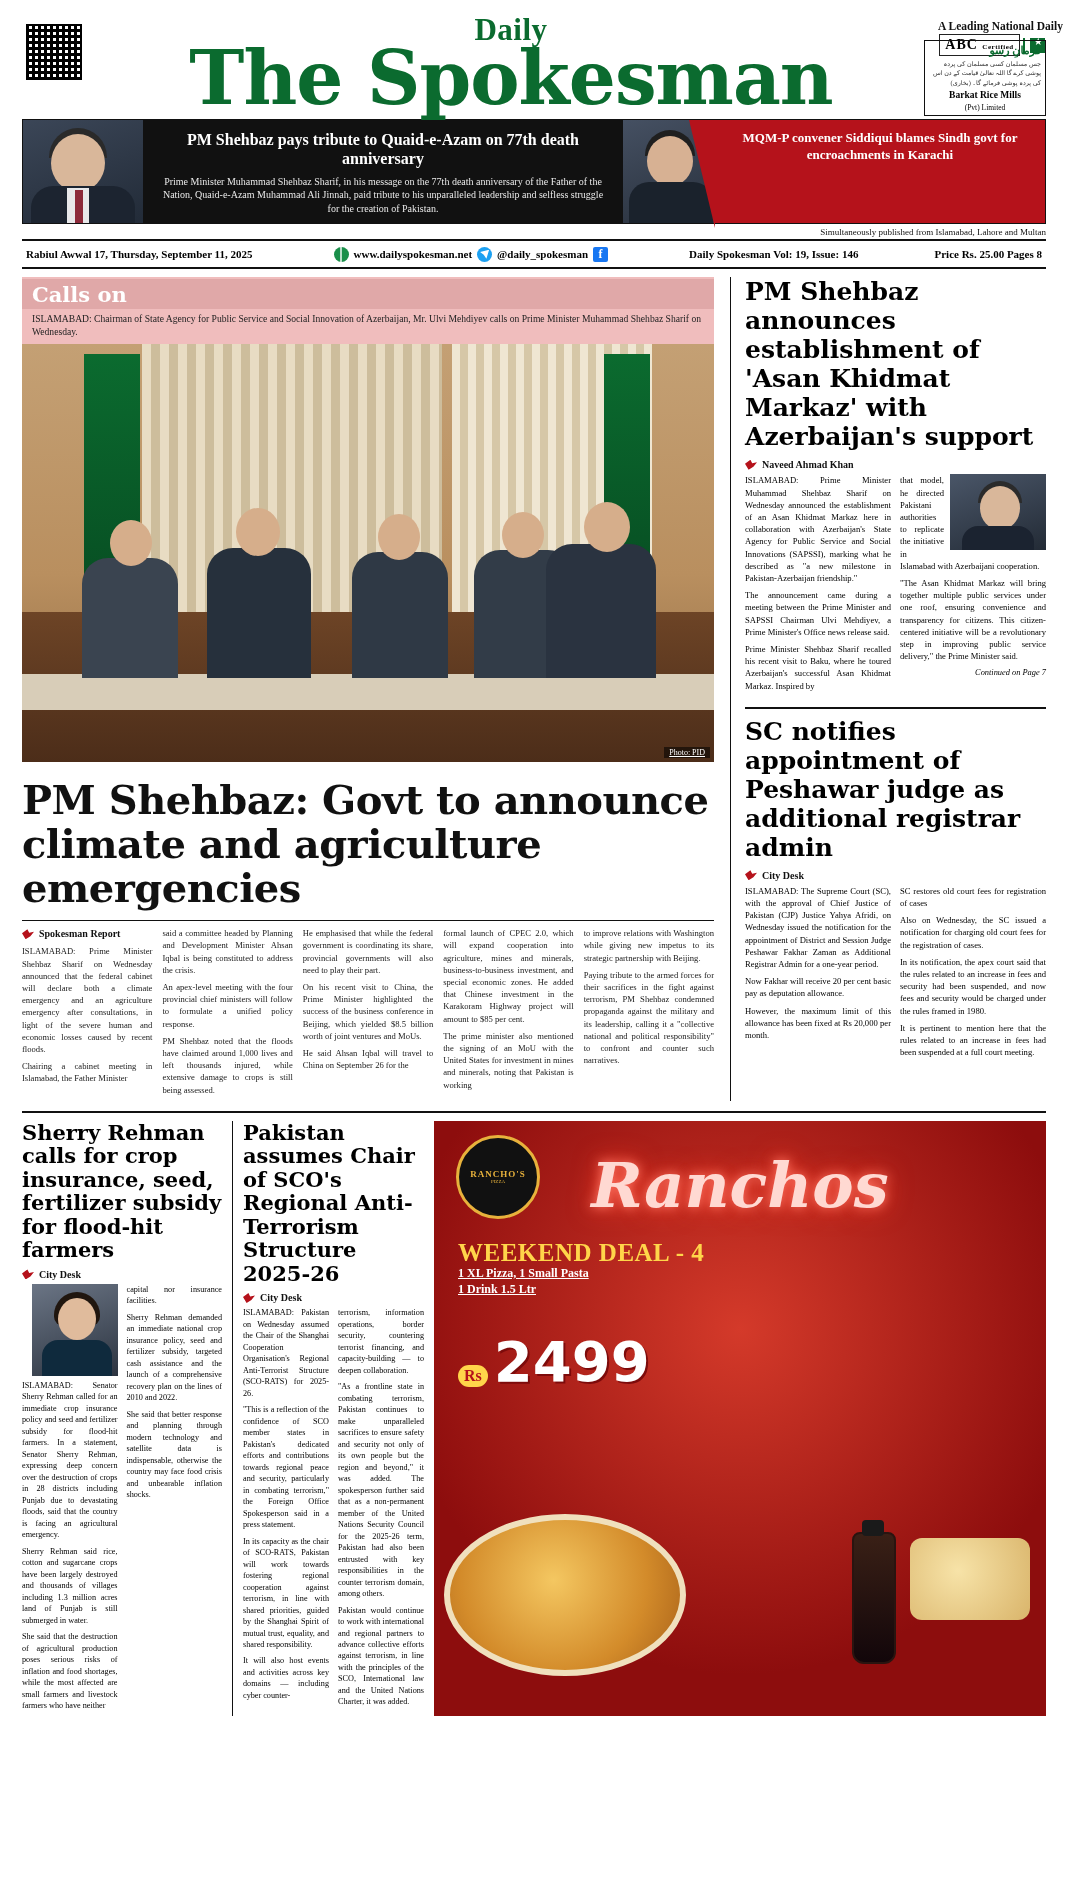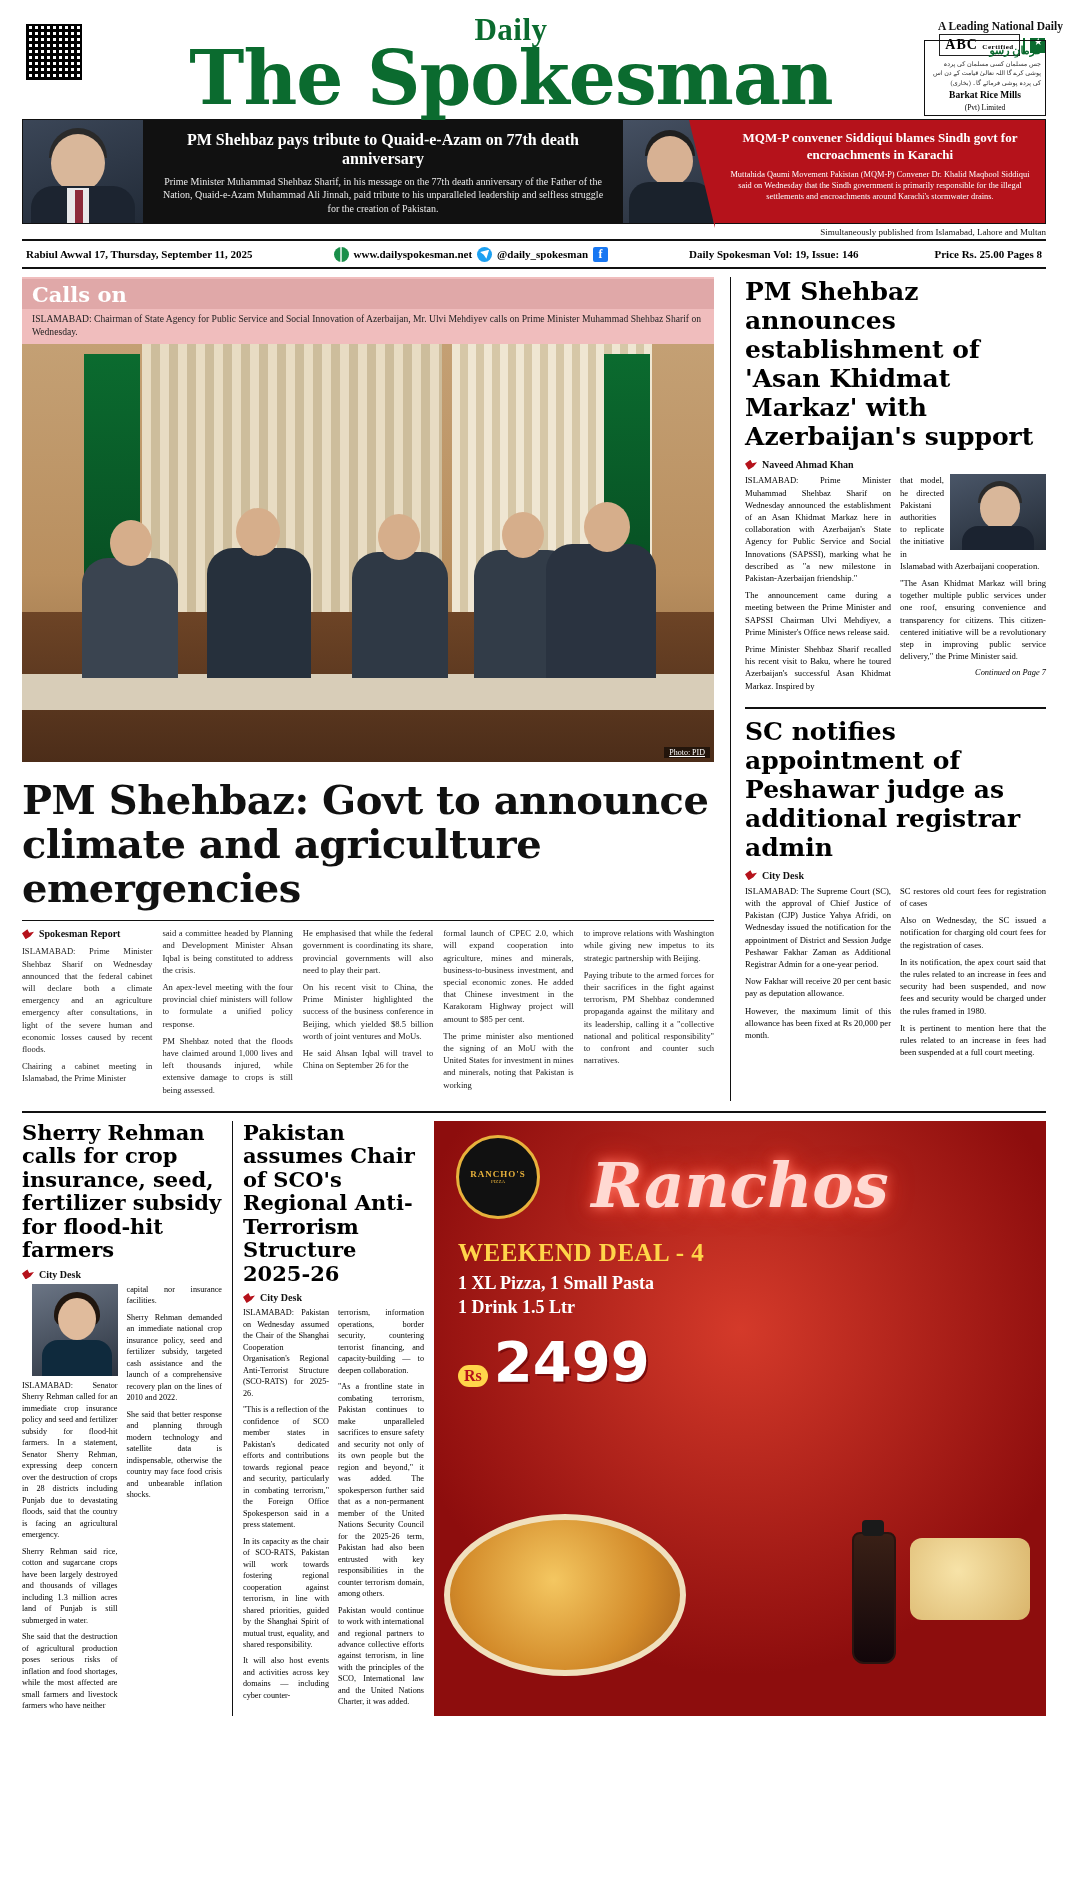--- a/index.html
+++ b/index.html
@@ -122,21 +122,21 @@
   .b-photo .hair{position:absolute;left:22px;top:8px;width:46px;height:34px;border-radius:24px 24px 10px 10px;background:#20160f;}
   .b-photo .body{position:absolute;left:10px;top:56px;width:70px;height:40px;background:#0f2a3d;border-radius:16px 16px 0 0;}
 
   
   .ad{flex:1;background:radial-gradient(circle at 50% 35%,#d43a2a,#8d0d0d 70%);position:relative;overflow:hidden;color:#fff;}
   .ad-logo{position:absolute;left:22px;top:14px;width:78px;height:78px;border-radius:50%;background:#111;border:3px solid #e8b23c;display:flex;align-items:center;justify-content:center;flex-direction:column;}
   .ad-logo .lg-txt{font-size:9px;font-weight:bold;color:#e8b23c;letter-spacing:1px;}
   .ad-logo .lg-sub{font-size:5px;color:#e8b23c;}
   .ad-brand{position:absolute;left:0;right:0;top:28px;text-align:center;font-family:"DejaVu Serif",serif;font-style:italic;font-weight:bold;font-size:62px;color:#ffd9d2;text-shadow:0 0 12px #ff7a6a,0 0 26px #ff3b22;}
   .ad-deal{position:absolute;left:24px;top:118px;font-size:25px;font-weight:bold;color:#ffd54a;letter-spacing:.5px;}
-  .ad-items{position:absolute;left:24px;top:150px;font-size:18px;font-weight:bold;line-height:1.35;}
+  .ad-items{position:absolute;left:24px;top:144px;font-size:12px;font-weight:bold;line-height:1.35;text-decoration:underline;}
   .ad-price{position:absolute;left:24px;top:216px;display:flex;align-items:flex-end;}
   .ad-rs{background:#ffd54a;color:#b5121b;font-size:16px;font-weight:bold;padding:2px 6px;margin-right:6px;border-radius:11px;}
   .ad-num{font-family:"DejaVu Sans",sans-serif;font-weight:bold;font-size:56px;line-height:.9;color:#fff;text-shadow:2px 2px 0 #7d0b0b;}
   .ad-food{position:absolute;left:10px;bottom:40px;width:230px;height:150px;border-radius:50%;background:radial-gradient(circle at 45% 40%,#f4c761,#d38b2a 60%,#a65f18);border:6px solid #f0e0bd;}
   .ad-food2{position:absolute;right:16px;bottom:96px;width:120px;height:82px;border-radius:12px;background:radial-gradient(circle at 40% 40%,#f7e3a8,#d9b46a);}
   .ad-bottle{position:absolute;right:150px;bottom:52px;width:40px;height:128px;border-radius:8px 8px 12px 12px;background:linear-gradient(#3a2016,#12060a);border:2px solid #2a1410;}
   .ad-bottle:after{content:"";position:absolute;left:8px;top:-14px;width:22px;height:16px;background:#1a1a1a;border-radius:4px;}
   .ad-bar{position:absolute;left:0;right:0;bottom:0;height:26px;background:#111;display:flex;align-items:center;padding:0 10px;box-sizing:border-box;font-size:10px;font-weight:bold;}
   .ad-bar .lbl{background:#ffd54a;color:#111;padding:2px 6px;border-radius:2px;margin-right:8px;font-size:8px;}
   .ad-bar .ph{color:#fff;font-size:9.5px;}
@@ -183,21 +183,20 @@
       <h2>PM Shehbaz pays tribute to Quaid-e-Azam on 77th death anniversary</h2>
       <p>Prime Minister Muhammad Shehbaz Sharif, in his message on the 77th death anniversary of the Father of the Nation, Quaid-e-Azam Muhammad Ali Jinnah, paid tribute to his unparalleled leadership and selfless struggle for the creation of Pakistan.</p>
     </div>
     <div class="ban-photo2">
       <div class="hair"></div>
           <div class="face"></div>
           <div class="body"></div>
     </div>
     <div class="ban-right">
       <h3>MQM-P convener Siddiqui blames Sindh govt for encroachments in Karachi</h3>
-      <p>Muttahida Qaumi Movement Pakistan (MQM-P) Convener Dr. Khalid Maqbool Siddiqui said on Wednesday that the Sindh government is primarily responsible for the illegal settlements and encroachments around Karachi's stormwater drains.</p>
     </div>
   </div>
   <div class="simul">Simultaneously published from Islamabad, Lahore and Multan</div>
 
   <div class="infobar">
     <div class="ib-date">Rabiul Awwal 17, Thursday, September 11, 2025</div>
     <div class="ib-sp"></div>
     <div>
       <span class="ic web"></span>
       <span>www.dailyspokesman.net</span>
@@ -246,21 +245,21 @@
 
       <h1 class="headline">PM Shehbaz: Govt to announce climate and agriculture emergencies</h1>
 
       <div class="cols4">
         <div class="col">
           <div class="byline">
             <span class="bird"></span>
             <span>Spokesman Report</span>
           </div>
           <p>ISLAMABAD: Prime Minister Shehbaz Sharif on Wednesday announced that the federal cabinet will declare both a climate emergency and an agriculture emergency after consultations, in light of the severe human and economic losses caused by recent floods.</p>
-          <p>Chairing a cabinet meeting in Islamabad, the Prime Minister</p>
+          <p>Chairing a cabinet meeting in Islamabad, the Father Minister</p>
         </div>
         <div class="col">
           <p>said a committee headed by Planning and Development Minister Ahsan Iqbal is being constituted to address the crisis.</p>
           <p>An apex-level meeting with the four provincial chief ministers will follow to formulate a unified policy response.</p>
           <p>PM Shehbaz noted that the floods have claimed around 1,000 lives and left thousands injured, while extensive damage to crops is still being assessed.</p>
         </div>
         <div class="col">
           <p>He emphasised that while the federal government is coordinating its share, provincial governments will also need to play their part.</p>
           <p>On his recent visit to China, the Prime Minister highlighted the success of the business conference in Beijing, which yielded $8.5 billion worth of joint ventures and MoUs.</p>
           <p>He said Ahsan Iqbal will travel to China on September 26 for the</p>

